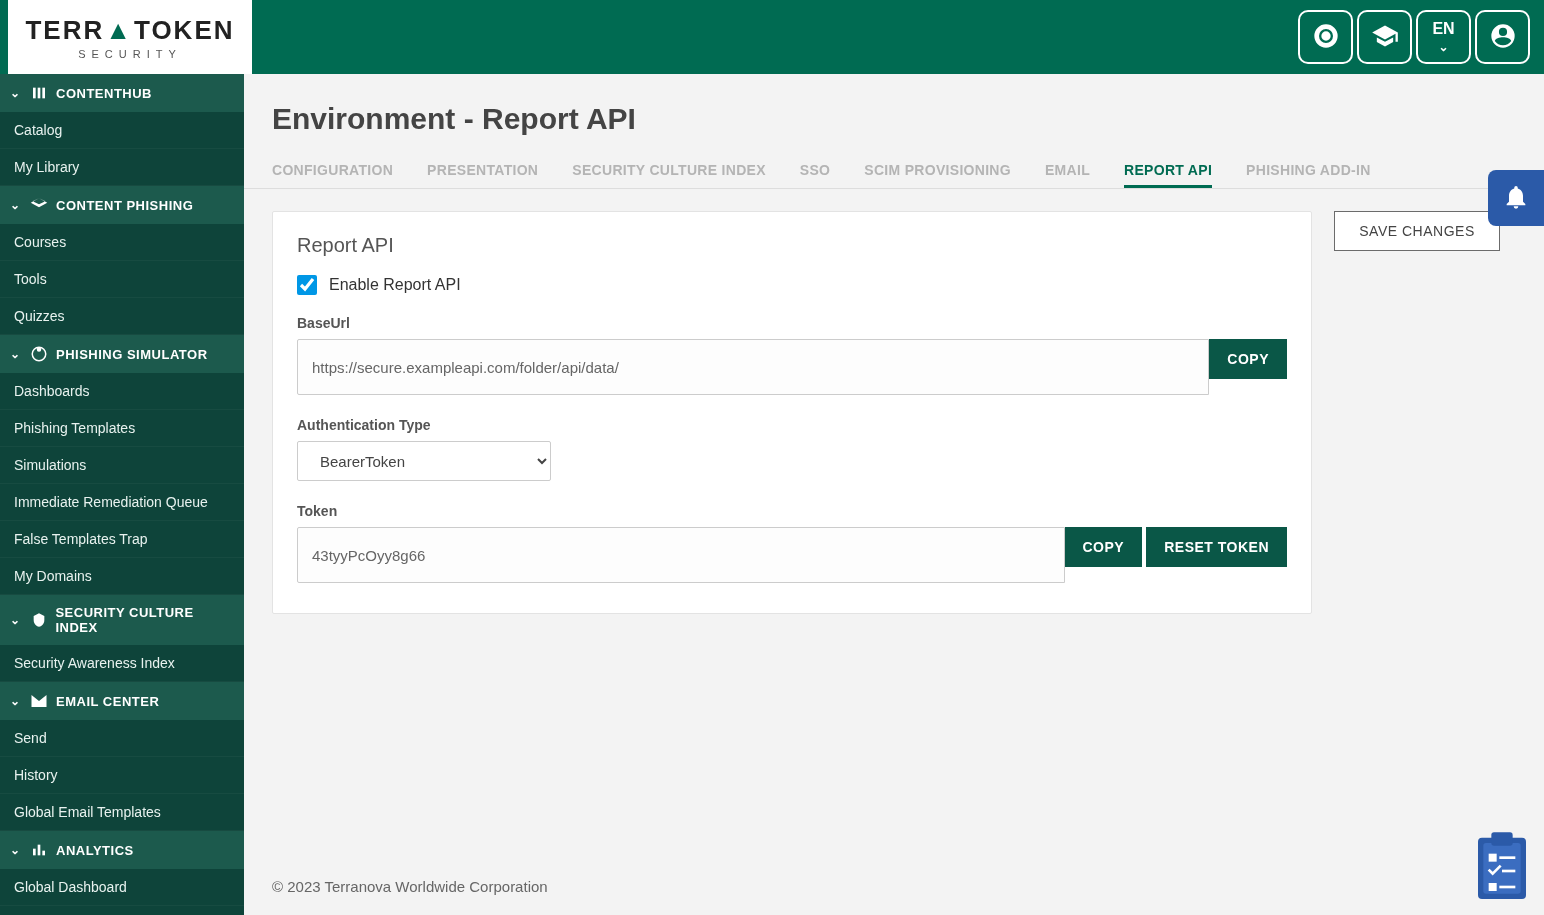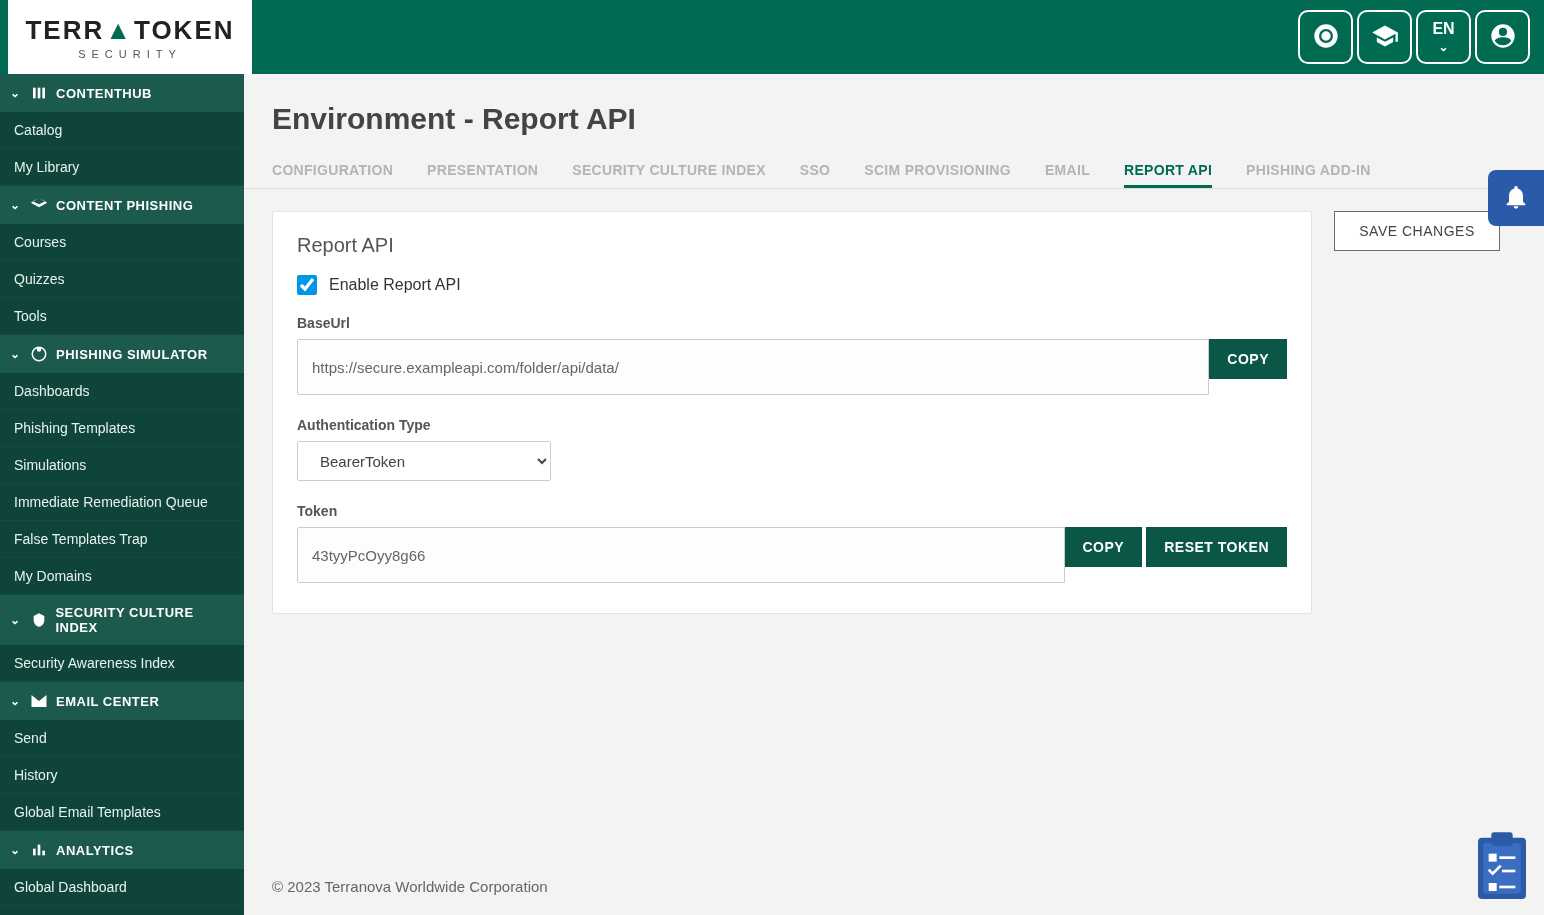--- a/index.html
+++ b/index.html
@@ -337,22 +337,22 @@
     <div class="nav-section-header">
       <span class="chev">⌄</span>
       <span class="sec-icon">
         <svg width="18" height="18" viewBox="0 0 24 24" fill="#fff">
           <path d="M12 3L1 9l11 6 11-6-11-6zm0 8L3.5 7 12 3l8.5 4L12 11z"></path>
         </svg>
       </span>
       <span>CONTENT PHISHING</span>
     </div>
     <div class="nav-item">Courses</div>
+    <div class="nav-item">Tools</div>
     <div class="nav-item">Quizzes</div>
-    <div class="nav-item">Tools</div>
     <div class="nav-section-header">
       <span class="chev">⌄</span>
       <span class="sec-icon">
         <svg width="18" height="18" viewBox="0 0 24 24" fill="none" stroke="#fff" stroke-width="2">
           <circle cx="12" cy="12" r="9"></circle>
           <circle cx="12" cy="6" r="2" fill="#fff"></circle>
         </svg>
       </span>
       <span>PHISHING SIMULATOR</span>
     </div>

